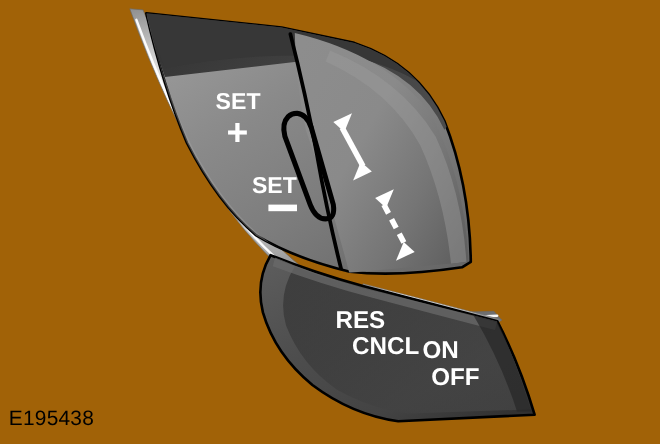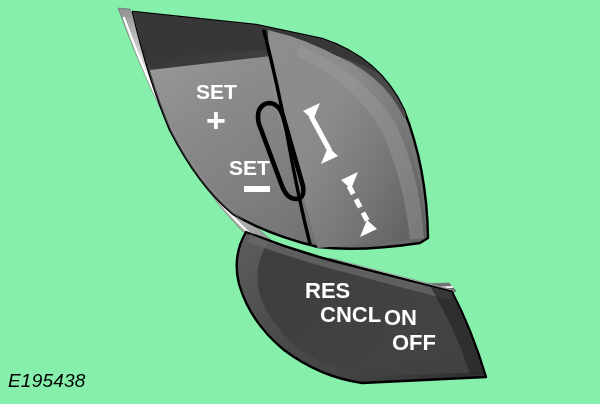--- a/index.html
+++ b/index.html
@@ -13,38 +13,37 @@
     position: relative;
     overflow: hidden;
     font-family: "Liberation Sans", sans-serif;
   }
   #illustration-stage {
     position: absolute;
     left: 0;
     top: 0;
     width: 600px;
     height: 404px;
-    background: #86efac;
+    background: #a16207;
   }
   #illustration-svg {
     display: block;
     width: 600px;
     height: 404px;
   }
   .fig-caption {
     position: absolute;
     left: 8px;
     top: 371px;
     font-family: "Liberation Sans", sans-serif;
     font-size: 19px;
     letter-spacing: 0.2px;
     color: #000000;
     line-height: 1;
     white-space: pre;
-    font-style: italic;
   }
   .btn-label {
     font-family: "Liberation Sans", sans-serif;
     font-weight: bold;
     fill: #ffffff;
   }
 </style>
 </head>
 <body>
 

